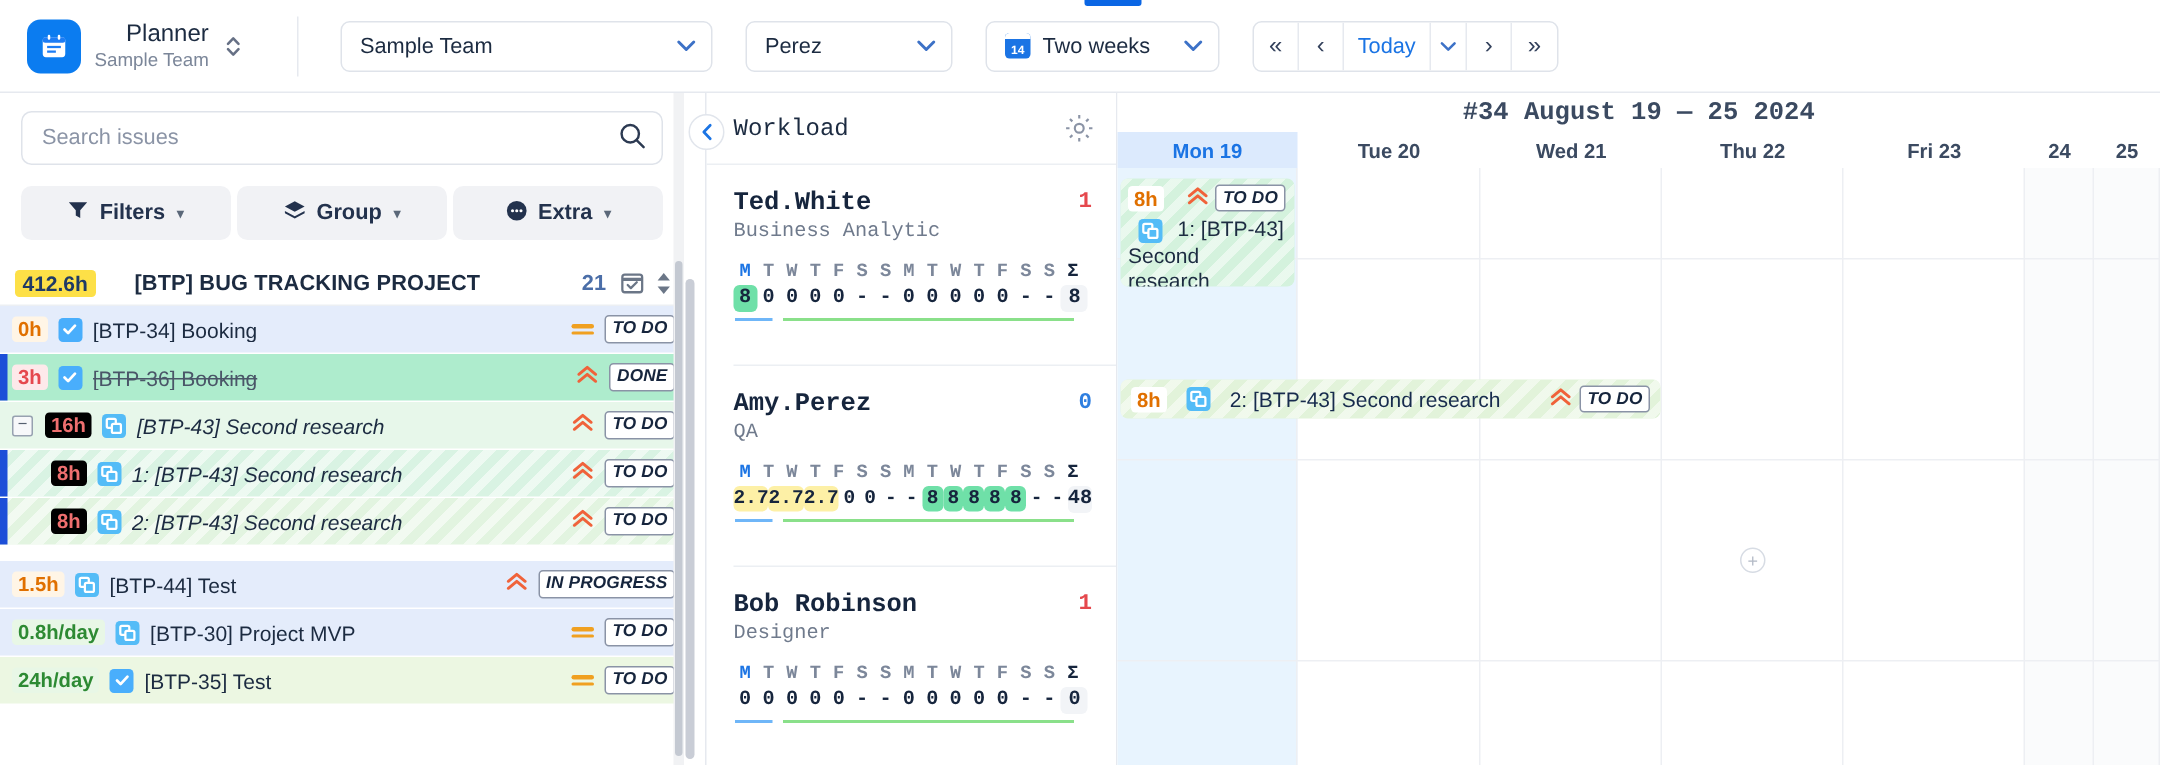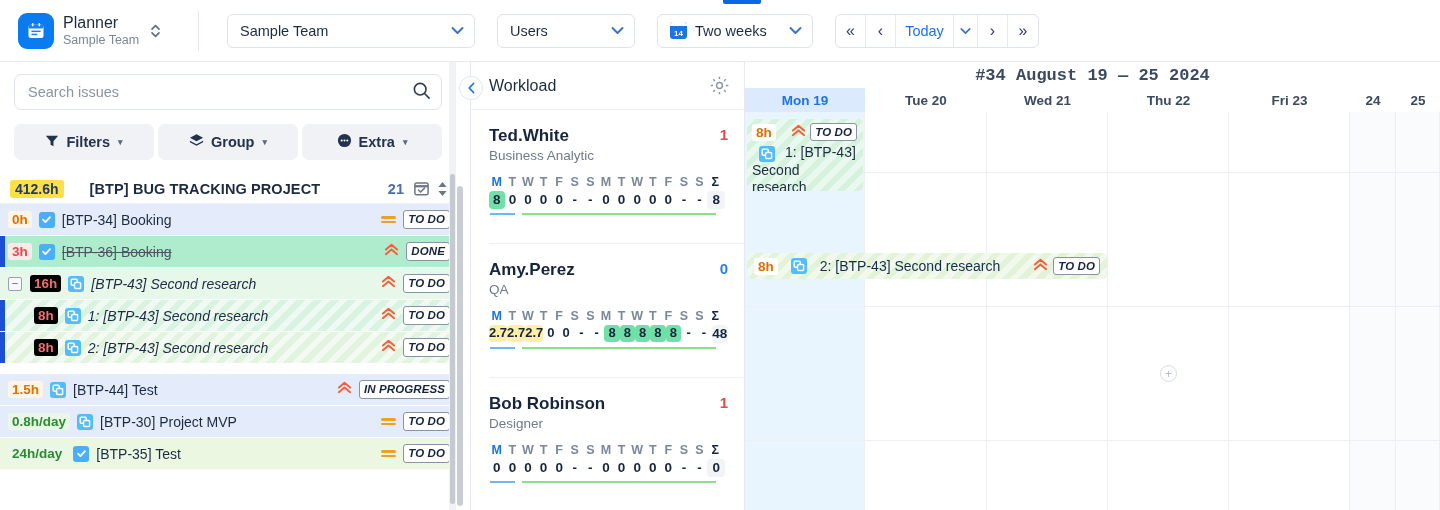--- a/index.html
+++ b/index.html
@@ -21,21 +21,21 @@
   }
   .tab-indicator {
     position:absolute; left:723px; top:0; width:38px; height:4px;
     background:#0b66e4; border-radius:0 0 2px 2px;
   }
   .brand { display:flex; align-items:center; gap:9px; padding-left:18px; width:196px; }
   .brand-icon {
     width:36px; height:36px; border-radius:9px; background:#0b7cf0;
     display:flex; align-items:center; justify-content:center; flex:none;
   }
-  .brand-txt { line-height:1.15; }
+  .brand-txt { line-height:1.15;text-align:right; }
   .brand-title { font-size:16px; color:#1c2b41; font-weight:400; }
   .brand-sub { font-size:12.5px; color:#7b8699; }
   .brand-caret {
     margin-left:2px; color:#5b6борь; display:flex; flex-direction:column;
     align-items:center; justify-content:center; gap:1px; color:#667085;
   }
   .divider-v { width:1px; height:40px; background:#e6e9ef; margin:0 4px 0 2px; }
 
   .ctrl {
     height:34px; border:1px solid #dfe3ea; border-radius:6px; background:#fff;
@@ -160,21 +160,21 @@
     font-size:11.5px; font-weight:bold; color:#16253d; padding:1px 4px;
     line-height:1.25; letter-spacing:.1px; white-space:nowrap;font-style:italic;
   }
 
   
   .chev2 { display:block; }
 
   
   .wl {
     position:absolute; left:470px; top:62px; width:275px; height:448px;
-    background:#fff; border-left:1px solid #e6e9ef; border-right:1px solid #e6e9ef;
+    background:#fff; border-left:1px solid #e6e9ef; border-right:1px solid #e6e9ef;font-family:Liberation Mono, monospace;
   }
   .wl-head {
     height:48px; display:flex; align-items:center; padding:0 14px 0 18px;
     border-bottom:1px solid #eceff3;
   }
   .wl-title { font-size:16px; color:#1c2b41; }
   .wl-gear { margin-left:auto; color:#8b94a6; display:flex; cursor:pointer; }
   .collapse-btn {
     position:absolute; left:-12px; top:14px; width:24px; height:24px;
     border-radius:50%; background:#fff; border:1px solid #e1e5ec;
@@ -287,21 +287,21 @@
     <div class="ctrl" id="team-select">
       <span class="lbl">Sample Team</span>
       <span class="chev">
         <svg width="13" height="9" viewBox="0 0 13 9" fill="none" stroke="#3d72c7" stroke-width="2" stroke-linecap="round" stroke-linejoin="round">
             <path d="M1.5 2 L6.5 7 L11.5 2"></path>
           </svg>
       </span>
     </div>
 
     <div class="ctrl" id="users-select">
-      <span class="lbl">Users</span>
+      <span class="lbl">Perez</span>
       <span class="chev">
         <svg width="13" height="9" viewBox="0 0 13 9" fill="none" stroke="#3d72c7" stroke-width="2" stroke-linecap="round" stroke-linejoin="round">
             <path d="M1.5 2 L6.5 7 L11.5 2"></path>
           </svg>
       </span>
     </div>
 
     <div class="ctrl" id="range-select">
       <span class="cal-badge">
           <span>14</span>

